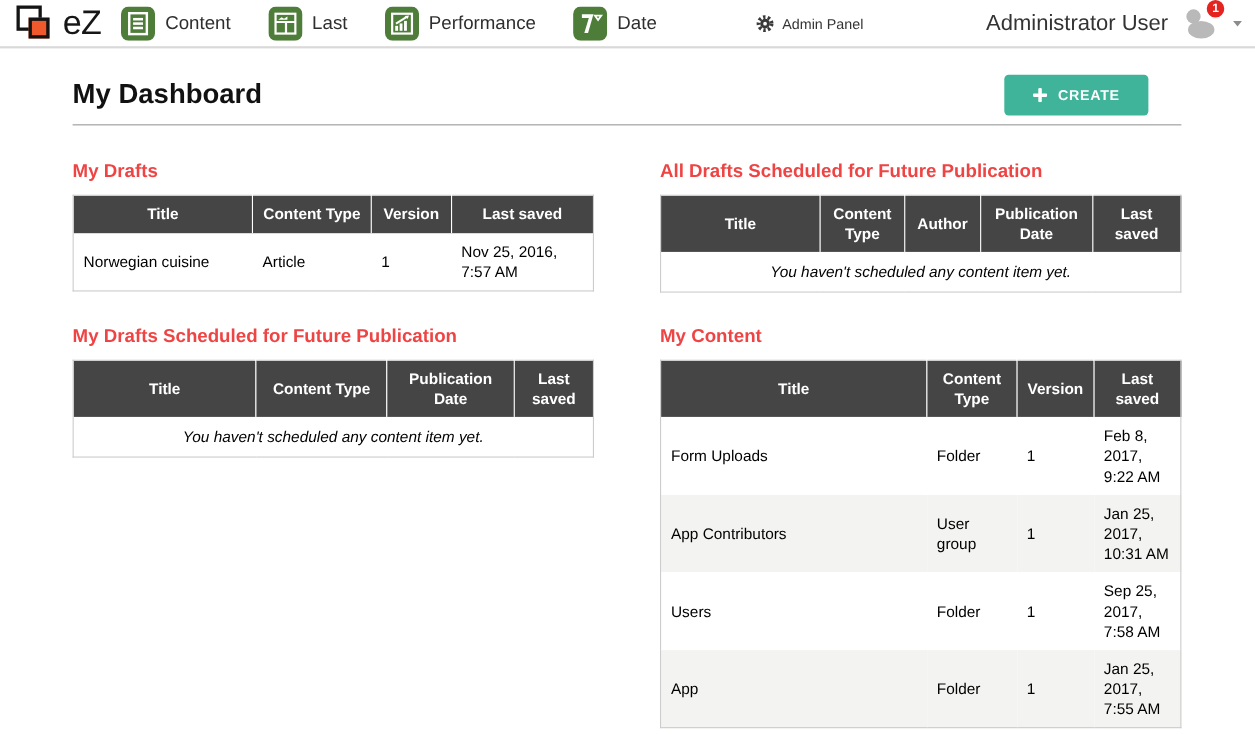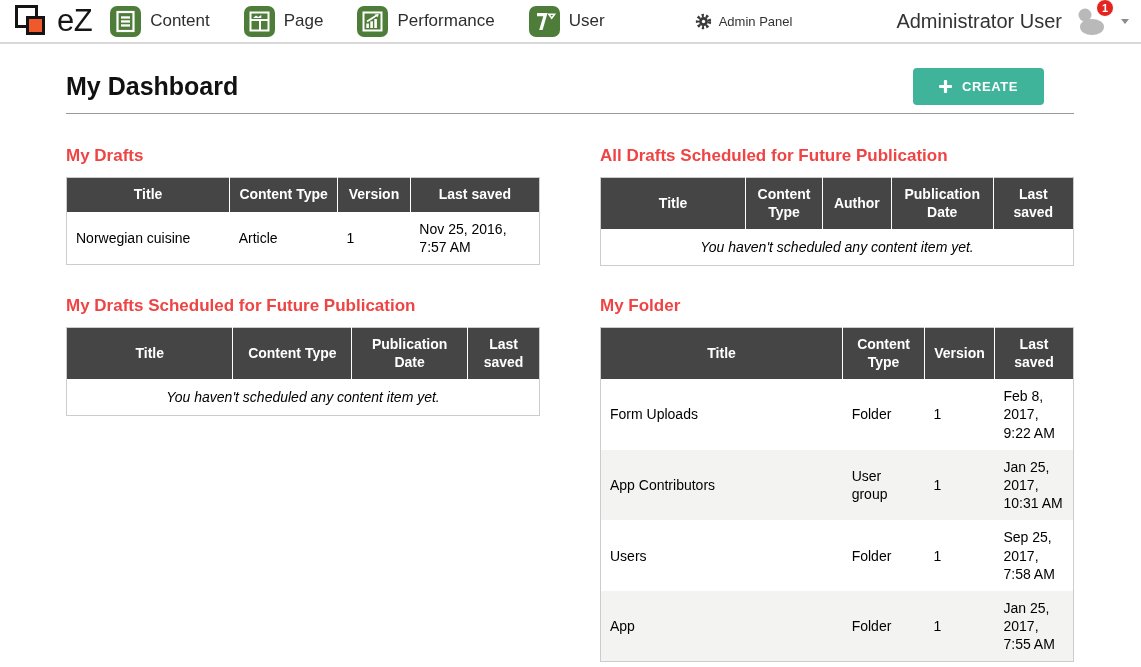--- a/index.html
+++ b/index.html
@@ -113,41 +113,41 @@
       <span class="nav-label">Content</span>
     </div>
     <div class="nav-item">
       <svg class="nav-icon" width="31" height="31" viewBox="0 0 31 31">
         <rect x="0" y="0" width="31" height="31" rx="7" fill="#4e7d39"></rect>
         <rect x="6.5" y="6.5" width="18" height="18" fill="none" stroke="#fff" stroke-width="2"></rect>
         <line x1="6.5" y1="14" x2="24.5" y2="14" stroke="#fff" stroke-width="2"></line>
         <line x1="16" y1="14" x2="16" y2="24.5" stroke="#fff" stroke-width="2"></line>
         <path d="M9 12 L12 9.6 L14.2 11 L17.3 9 L17.3 12 Z" fill="#fff"></path>
       </svg>
-      <span class="nav-label">Page</span>
+      <span class="nav-label">Last</span>
     </div>
     <div class="nav-item">
       <svg class="nav-icon" width="31" height="31" viewBox="0 0 31 31">
         <rect x="0" y="0" width="31" height="31" rx="7" fill="#4e7d39"></rect>
         <rect x="6.5" y="6.5" width="18" height="18" fill="none" stroke="#fff" stroke-width="2"></rect>
         <rect x="9.3" y="17.5" width="2.6" height="4.5" fill="#fff"></rect>
         <rect x="13.3" y="15.3" width="2.6" height="6.7" fill="#fff"></rect>
         <rect x="17.3" y="13" width="2.6" height="9" fill="#fff"></rect>
         <line x1="10" y1="15.5" x2="19.8" y2="9.3" stroke="#fff" stroke-width="1.8"></line>
         <path d="M21.8 8 L17.8 8.6 L20.6 11.2 Z" fill="#fff"></path>
       </svg>
       <span class="nav-label">Performance</span>
     </div>
     <div class="nav-item">
       <svg class="nav-icon" width="31" height="31" viewBox="0 0 31 31">
         <rect x="0" y="0" width="31" height="31" rx="7" fill="#4e7d39"></rect>
         <path d="M8 7 L18.5 7 L13.6 24 L10.2 24 L14.3 10.3 L8 10.3 Z" fill="#fff"></path>
         <path d="M19.8 8.2 L25.6 8.2 L22.7 12.2 Z" fill="none" stroke="#fff" stroke-width="1.6"></path>
       </svg>
-      <span class="nav-label">User</span>
+      <span class="nav-label">Date</span>
     </div>
   </nav>
 
   <div class="admin-panel">
     <svg width="17" height="17" viewBox="0 0 20 20">
       <circle cx="10" cy="10" r="7" fill="none" stroke="#3a3a3a" stroke-width="4" stroke-dasharray="2.6 2.4"></circle>
       <circle cx="10" cy="10" r="5.2" fill="#3a3a3a"></circle>
       <circle cx="10" cy="10" r="2" fill="#fff"></circle>
     </svg>
     <span class="admin-label">Admin Panel</span>
@@ -254,21 +254,21 @@
           </thead>
           <tbody>
             <tr>
               <td colspan="4" class="empty">You haven't scheduled any content item yet.</td>
             </tr>
           </tbody>
         </table>
     </section>
 
     <section>
-      <h2 class="section-title">My Folder</h2>
+      <h2 class="section-title">My Content</h2>
       <table>
           <colgroup>
             <col style="width: 51.2%;">
             <col style="width: 17.3%;">
             <col style="width: 14.8%;">
             <col style="width: 16.7%;">
           </colgroup>
           <thead>
             <tr>
               <th>Title</th>

